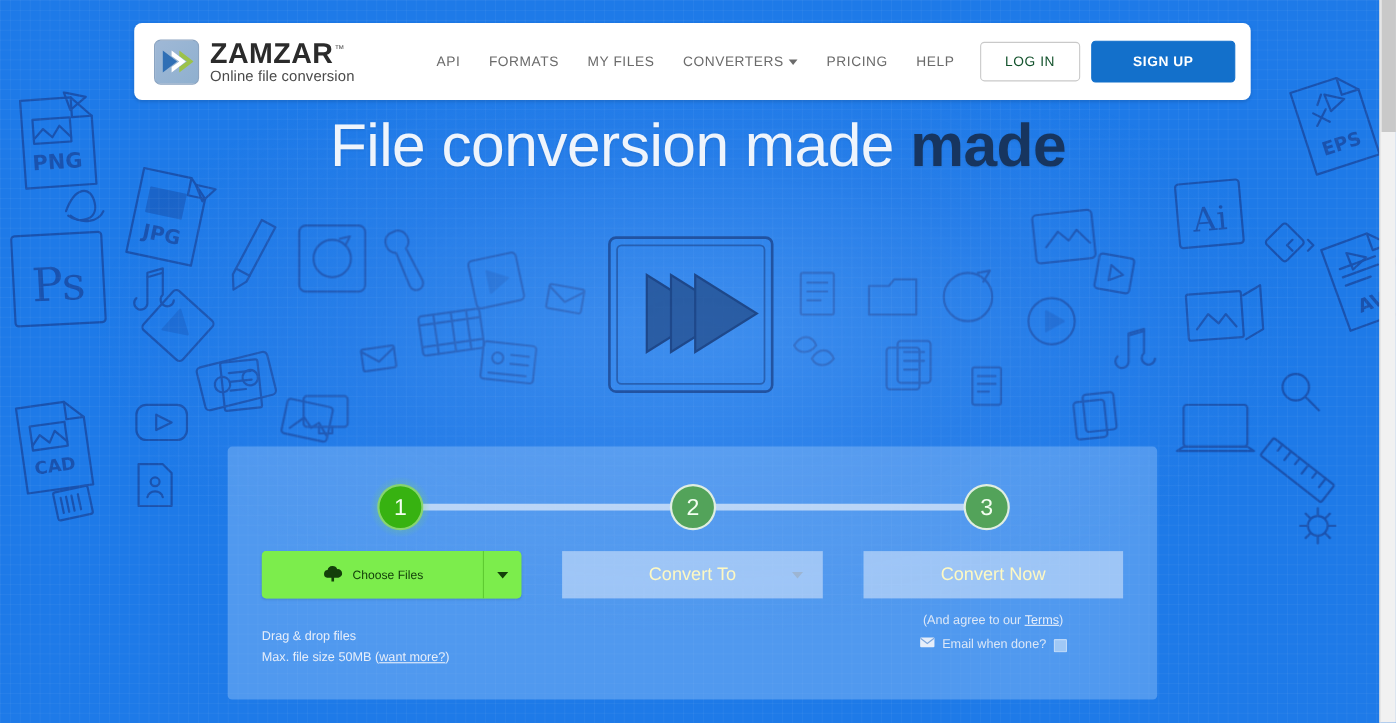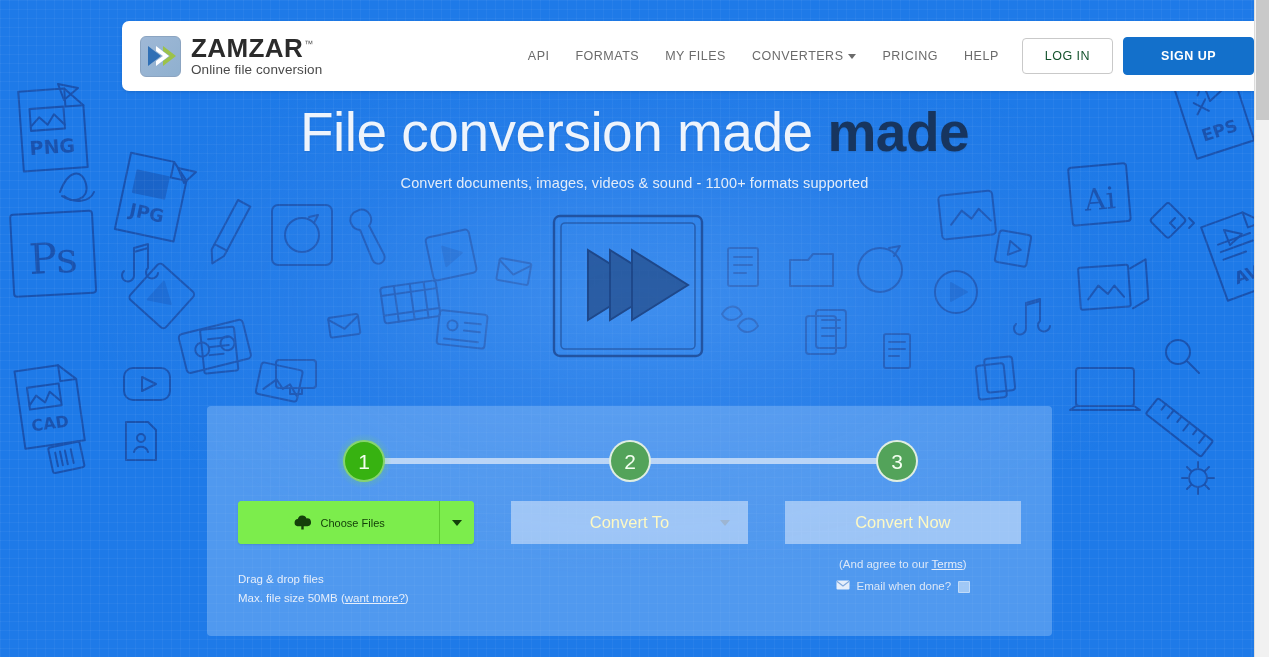--- a/index.html
+++ b/index.html
@@ -32,21 +32,21 @@
                 rgba(100,165,245,0.48) 0%,
                 rgba(70,140,235,0.22) 42%,
                 rgba(30,122,232,0.0) 72%);
     pointer-events: none;
   }
 
   
   .header {
     position: absolute;
     left: 122px; top: 21px;
-    width: 1146px; height: 70px;
+    width: 1015px; height: 70px;
     background: #ffffff;
     border-radius: 7px;
     box-shadow: 0 1px 3px rgba(0,0,0,0.12);
     display: flex;
     align-items: center;
     padding: 0 14px 0 18px;
   }
   .logo-wrap { display: flex; align-items: center; gap: 10px; }
   .logo-mark {
     width: 41px; height: 41px;
@@ -573,21 +573,20 @@
     <div class="nav-item"><span>CONVERTERS</span><span class="caret-down"></span></div>
     <div class="nav-item"><span>PRICING</span></div>
     <div class="nav-item"><span>HELP</span></div>
     <div class="btn-login">LOG IN</div>
     <div class="btn-signup">SIGN UP</div>
   </nav>
 </div>
 
 <div class="hero">
   <h1 class="hero-title"><span>File conversion made </span><strong>made</strong></h1>
-  <div class="hero-sub">Convert documents, images, videos &amp; sound - 1100+ formats supported</div>
 </div>
 
 <div class="hero-art">
   <svg width="160" height="148" viewBox="0 0 160 148">
     <rect x="6" y="4" width="148" height="140" rx="6" fill="none" stroke="#1b3f84" stroke-width="2.4" opacity="0.72"></rect>
     <rect x="13" y="11" width="134" height="126" rx="4" fill="none" stroke="#1b3f84" stroke-width="1.6" opacity="0.55"></rect>
     <g fill="#26508f" opacity="0.78" stroke="#17356e" stroke-width="2">
       <path d="M40 38 L96 73 L40 108 Z"></path>
       <path d="M62 38 L118 73 L62 108 Z"></path>
       <path d="M84 38 L140 73 L84 108 Z"></path>

